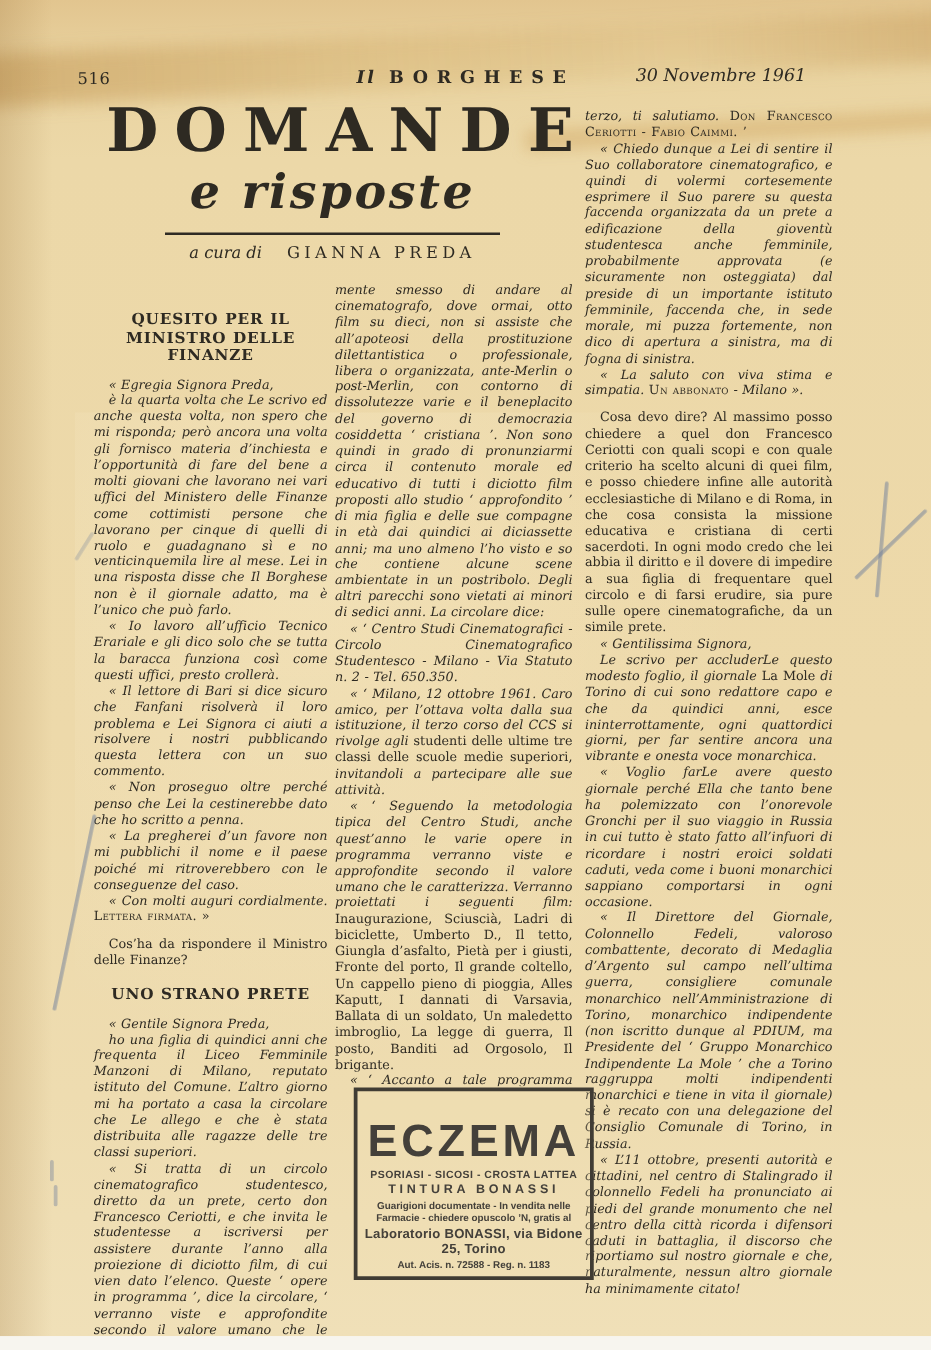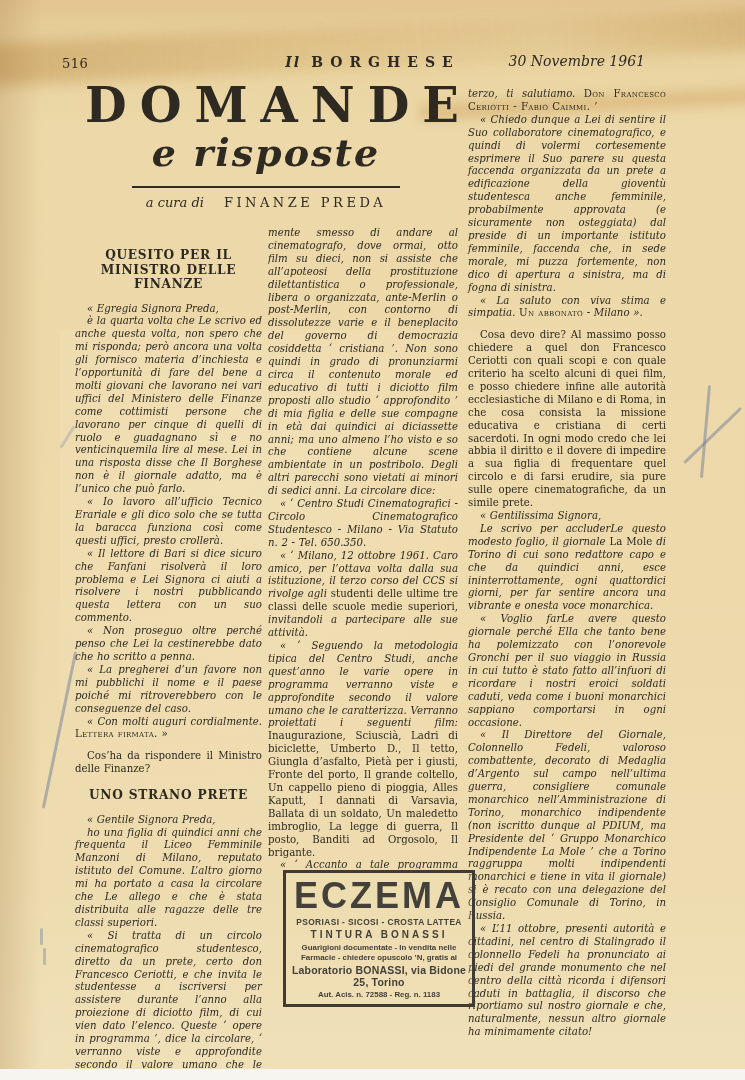--- a/index.html
+++ b/index.html
@@ -42,21 +42,21 @@
   .col-h.first{margin-top:15px;}
   .bp{margin:0;text-indent:12px;}
   .bp.noind{text-indent:0;}
   .bp.gap-top{margin-top:9px;}
   .it{font-style:italic;}
   .rm{font-style:normal;}
   .sc{font-variant:small-caps;font-style:normal;letter-spacing:.3px;}
   .rspan{font-style:normal;}
 
   
-  .ad-box{position:absolute;left:283px;top:870px;width:178px;border:3px solid #403c34;padding:5px 4px 5px;
+  .ad-box{position:absolute;left:283px;top:870px;width:178px;border:3px solid #403c34;padding:22px 4px 5px;
           text-align:center;font-family:"Liberation Sans",sans-serif;color:#44403a;background:rgba(240,224,180,.25);}
   .ad-headline{font-size:36px;font-weight:bold;letter-spacing:3px;line-height:1;}
   .ad-sub{font-size:8.4px;font-weight:bold;letter-spacing:.4px;margin-top:3px;}
   .ad-sub2{font-size:10px;font-weight:bold;letter-spacing:3px;margin-top:2px;}
   .ad-body{font-size:7.9px;font-weight:bold;line-height:9.6px;margin-top:3px;}
   .ad-lab{font-size:10.5px;font-weight:bold;margin-top:2px;letter-spacing:.2px;}
   .ad-reg{font-size:7.9px;font-weight:bold;margin-top:2px;}
 
   
   .pen{position:absolute;background:rgba(110,125,155,.5);border-radius:2px;filter:blur(.4px);pointer-events:none;}
@@ -82,21 +82,21 @@
   <div class="masthead">
     <span class="mi">Il</span><span class="mb">BORGHESE</span>
   </div>
   <div class="dateline">30 Novembre 1961</div>
 
   <div class="title-block">
     <div class="title-main">DOMANDE</div>
     <div class="title-sub">e risposte</div>
     <div class="title-rule"></div>
     <div class="byline">
-      <span class="bp-pre">a cura di</span><span class="bp-name">FINANZE PREDA</span>
+      <span class="bp-pre">a cura di</span><span class="bp-name">GIANNA PREDA</span>
     </div>
   </div>
 
   <div class="col" id="col-left">
     <div class="col-h first">QUESITO PER IL MINISTRO DELLE FINANZE</div>
     <p class="bp it">« Egregia Signora Preda,</p>
     <p class="bp it">è la quarta volta che Le scrivo ed anche questa volta, non spero che mi risponda; però ancora una volta gli fornisco materia d’inchiesta e l’opportunità di fare del bene a molti giovani che lavorano nei vari uffici del Ministero delle Finanze come cottimisti persone che lavorano per cinque di quelli di ruolo e guadagnano sì e no venticinquemila lire al mese. Lei in una risposta disse che Il Borghese non è il giornale adatto, ma è l’unico che può farlo.</p>
     <p class="bp it">« Io lavoro all’ufficio Tecnico Erariale e gli dico solo che se tutta la baracca funziona così come questi uffici, presto crollerà.</p>
     <p class="bp it">« Il lettore di Bari si dice sicuro che Fanfani risolverà il loro problema e Lei Signora ci aiuti a risolvere i nostri pubblicando questa lettera con un suo commento.</p>
     <p class="bp it">« Non proseguo oltre perché penso che Lei la cestinerebbe dato che ho scritto a penna.</p>

